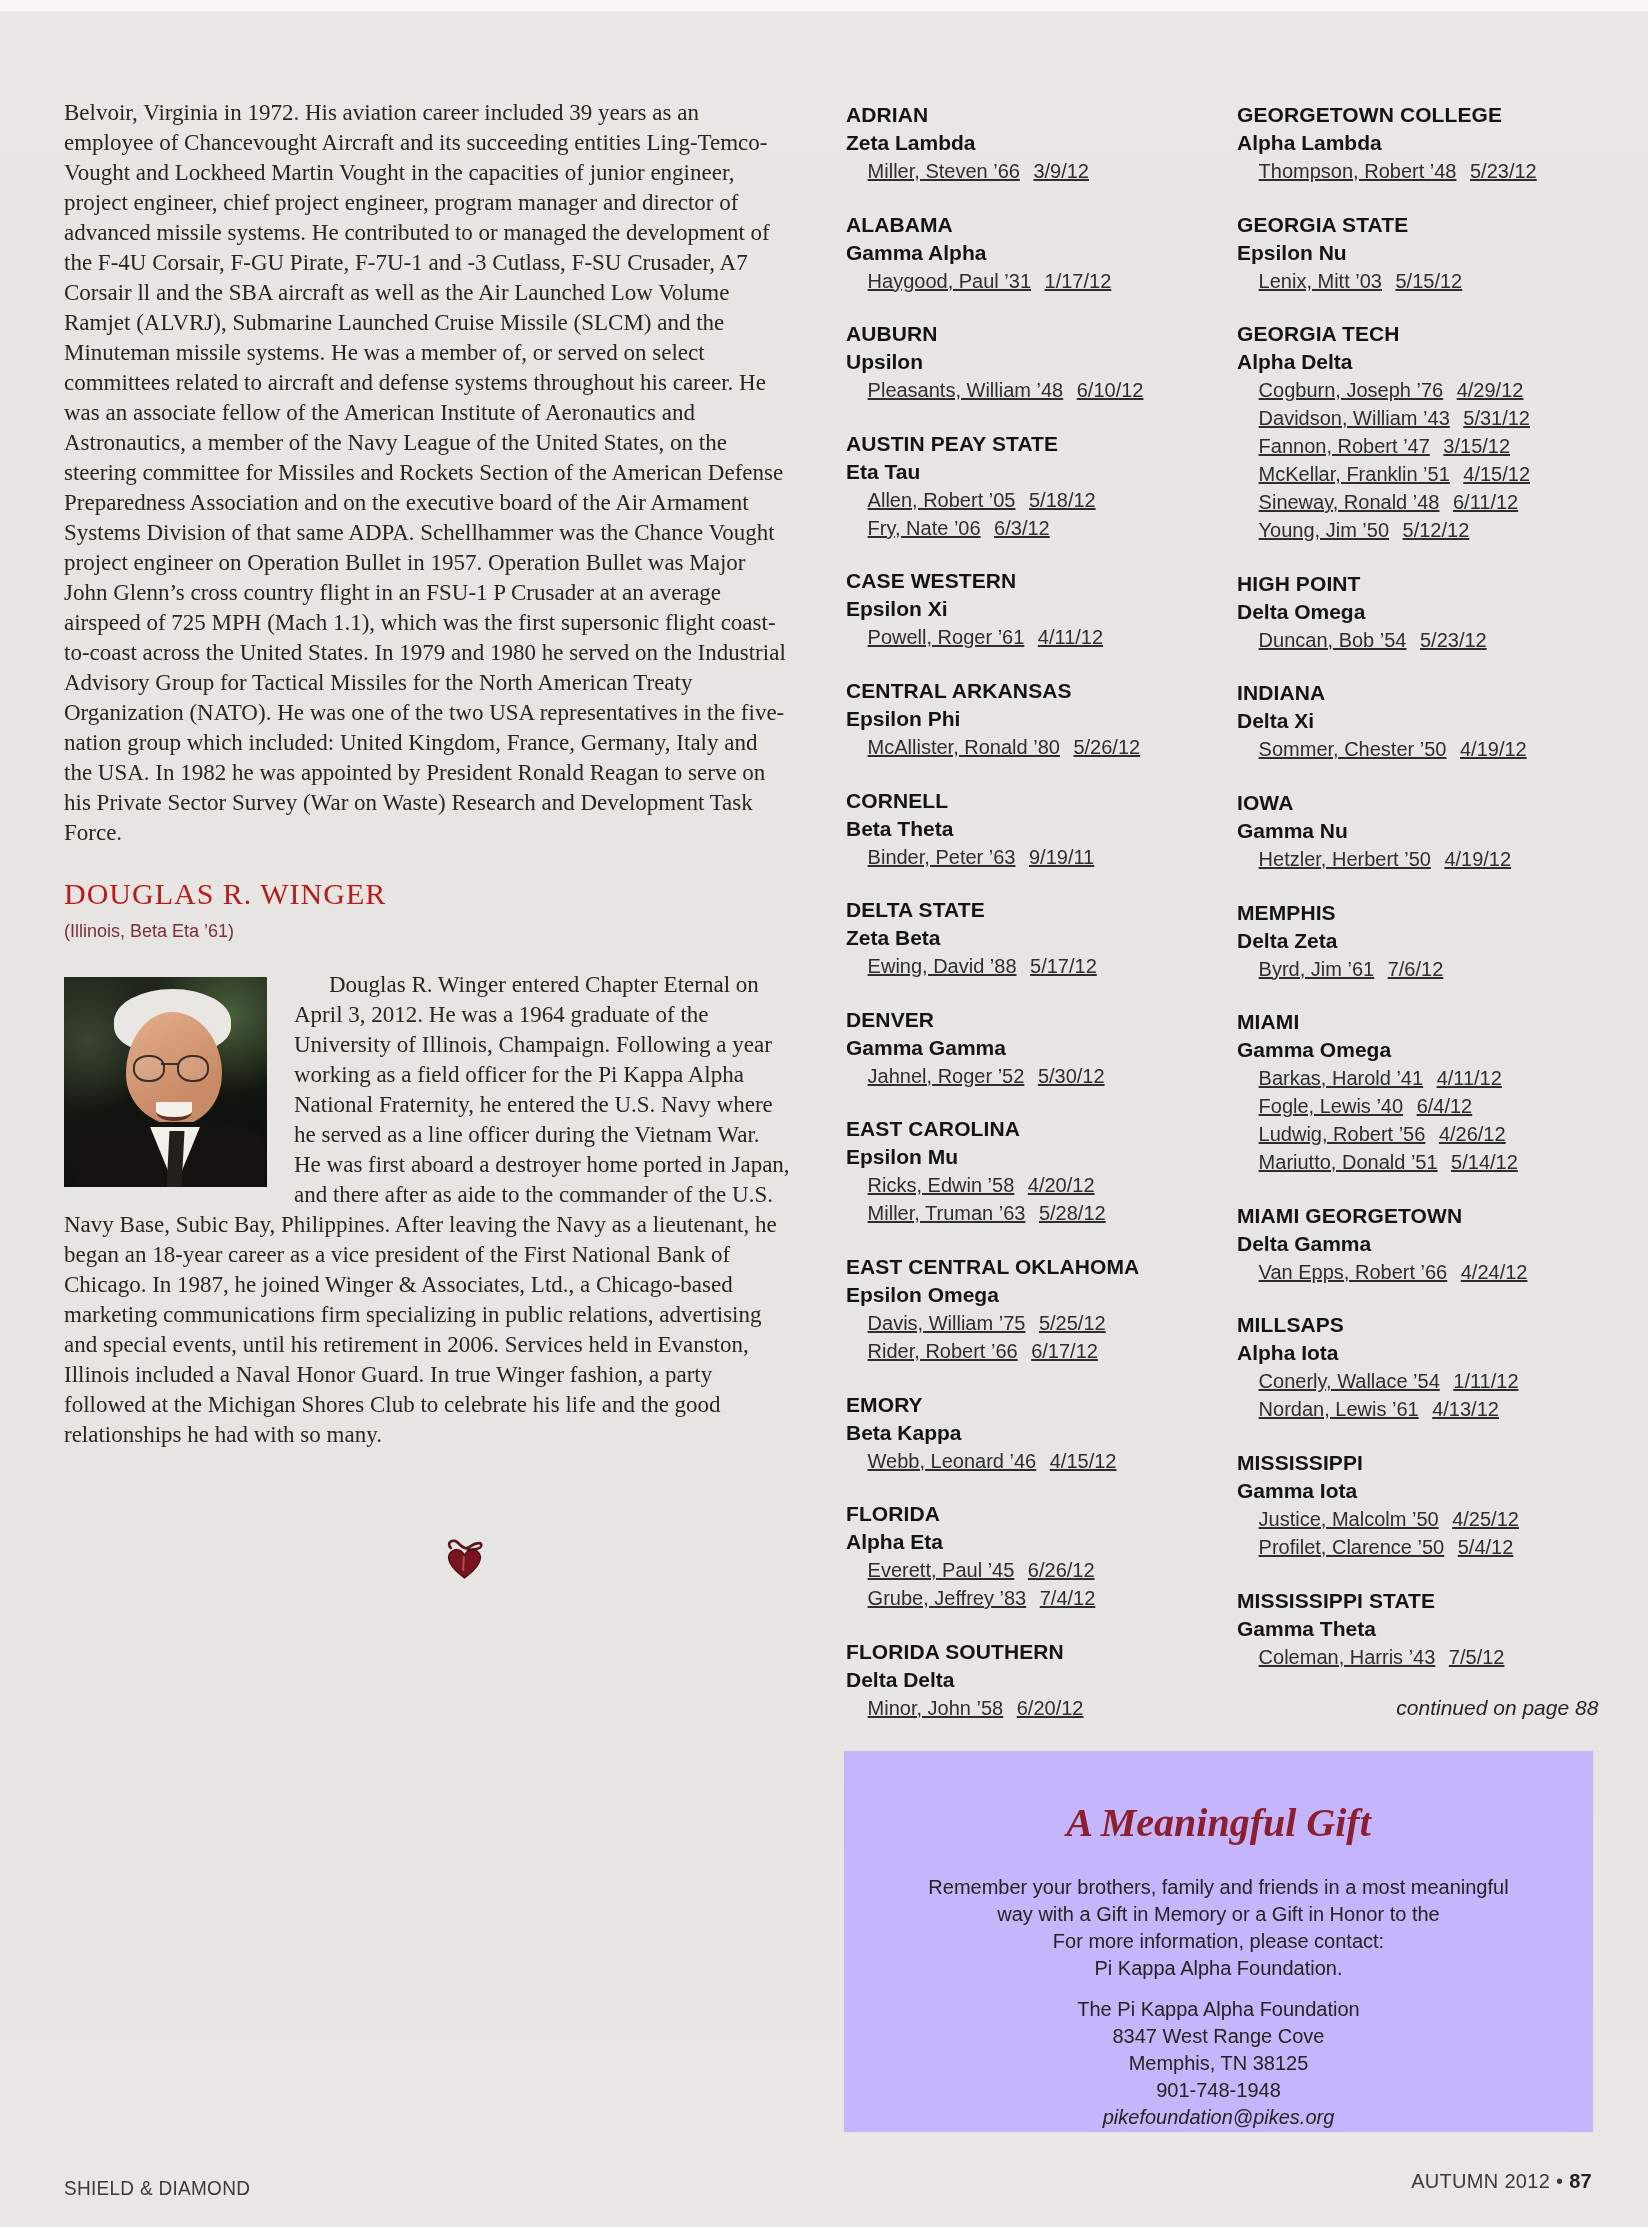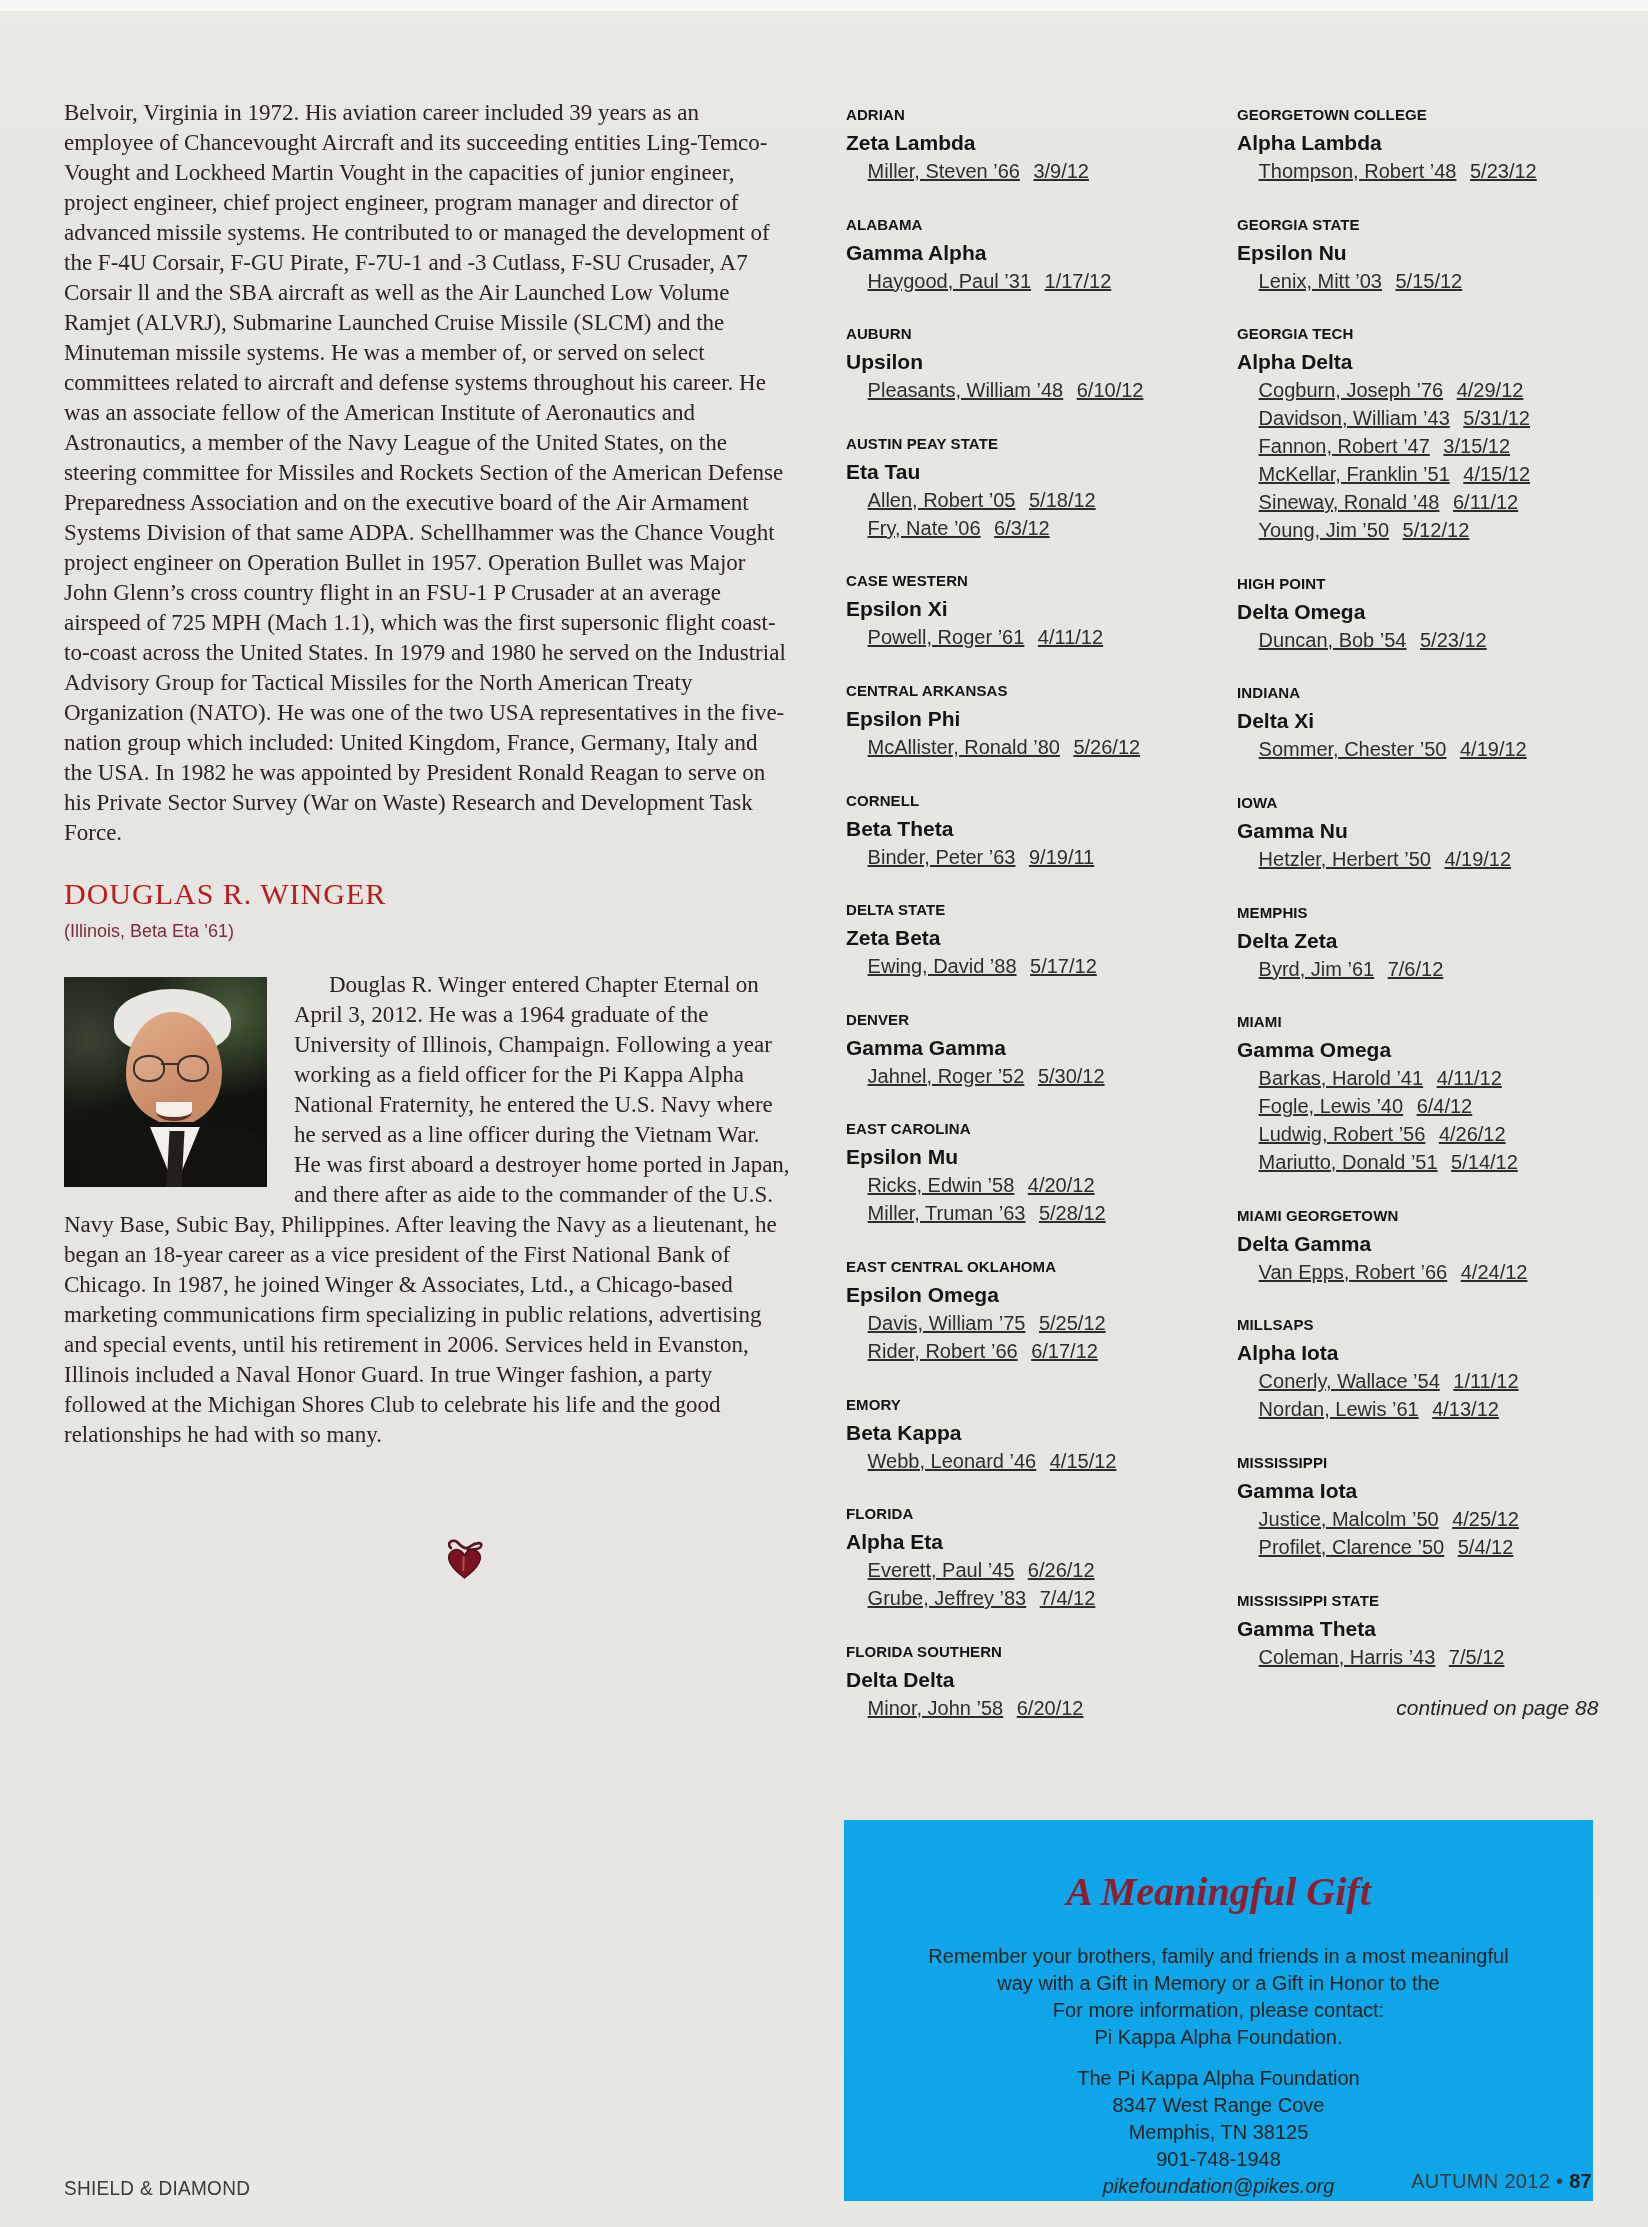--- a/index.html
+++ b/index.html
@@ -44,33 +44,33 @@
   .photo .smile{position:absolute;left:92px;top:125px;width:36px;height:15px;border-bottom:4px solid #5e3426;border-radius:0 0 50% 50%;background:#f4efe8;}
   .photo .suit{position:absolute;left:12px;top:145px;width:189px;height:74px;background:#14120f;border-radius:40% 30% 0 0;}
   .photo .shirt{position:absolute;left:86px;top:150px;width:50px;height:61px;background:#f2f0ea;clip-path:polygon(0 0,100% 0,50% 100%);}
   .photo .tie{position:absolute;left:104px;top:154px;width:15px;height:57px;background:#23201c;transform:skewX(-3deg);}
   .heart-wrap{clear:both;margin:79px 0 0 372px;width:57px;text-align:center;}
 
   
   .col-mid{position:absolute;left:846px;top:101px;width:381px;}
   .col-right{position:absolute;left:1237px;top:101px;width:364px;}
   .chap{margin-bottom:25.6px;}
-  .chap .school{font-weight:bold;font-size:15px;line-height:28px;color:#141414;letter-spacing:0.1px;}
+  .chap .school{font-weight:bold;font-size:21px;line-height:28px;color:#141414;letter-spacing:0.1px;}
   .chap .greek{font-weight:bold;font-size:21px;line-height:28px;color:#141414;}
   .chap .member{font-size:20px;line-height:28px;color:#2d2d2b;padding-left:21.6px;text-decoration:underline;}
   .chap .member .mdate{margin-left:13.5px;}
   .continued{
     text-align:right;font-style:italic;font-size:21px;color:#242424;
     margin-top:19px;padding-right:2.7px;
   }
 
   
   .gift-box{
-    position:absolute;left:844px;top:1820px;width:749px;height:381px;
-    background:#0ea5e9;box-shadow:0 0 0 0.7px rgba(0,0,0,0.03);
+    position:absolute;left:844px;top:1751px;width:749px;height:381px;
+    background:#c4b5fd;box-shadow:0 0 0 0.7px rgba(0,0,0,0.03);
   }
   .gift-title{
     font-family:"Liberation Serif",serif;font-style:italic;font-weight:bold;
     font-size:40px;color:#8b1f2d;text-align:center;margin-top:48px;
   }
   .gift-body{margin-top:28px;}
   .gift-body div{font-size:20px;line-height:27px;text-align:center;color:#242420;}
   .gift-contact{margin-top:13.5px;}
   .gift-contact div{font-size:20px;line-height:27px;text-align:center;color:#242420;}
   .gift-email{font-style:italic;}

